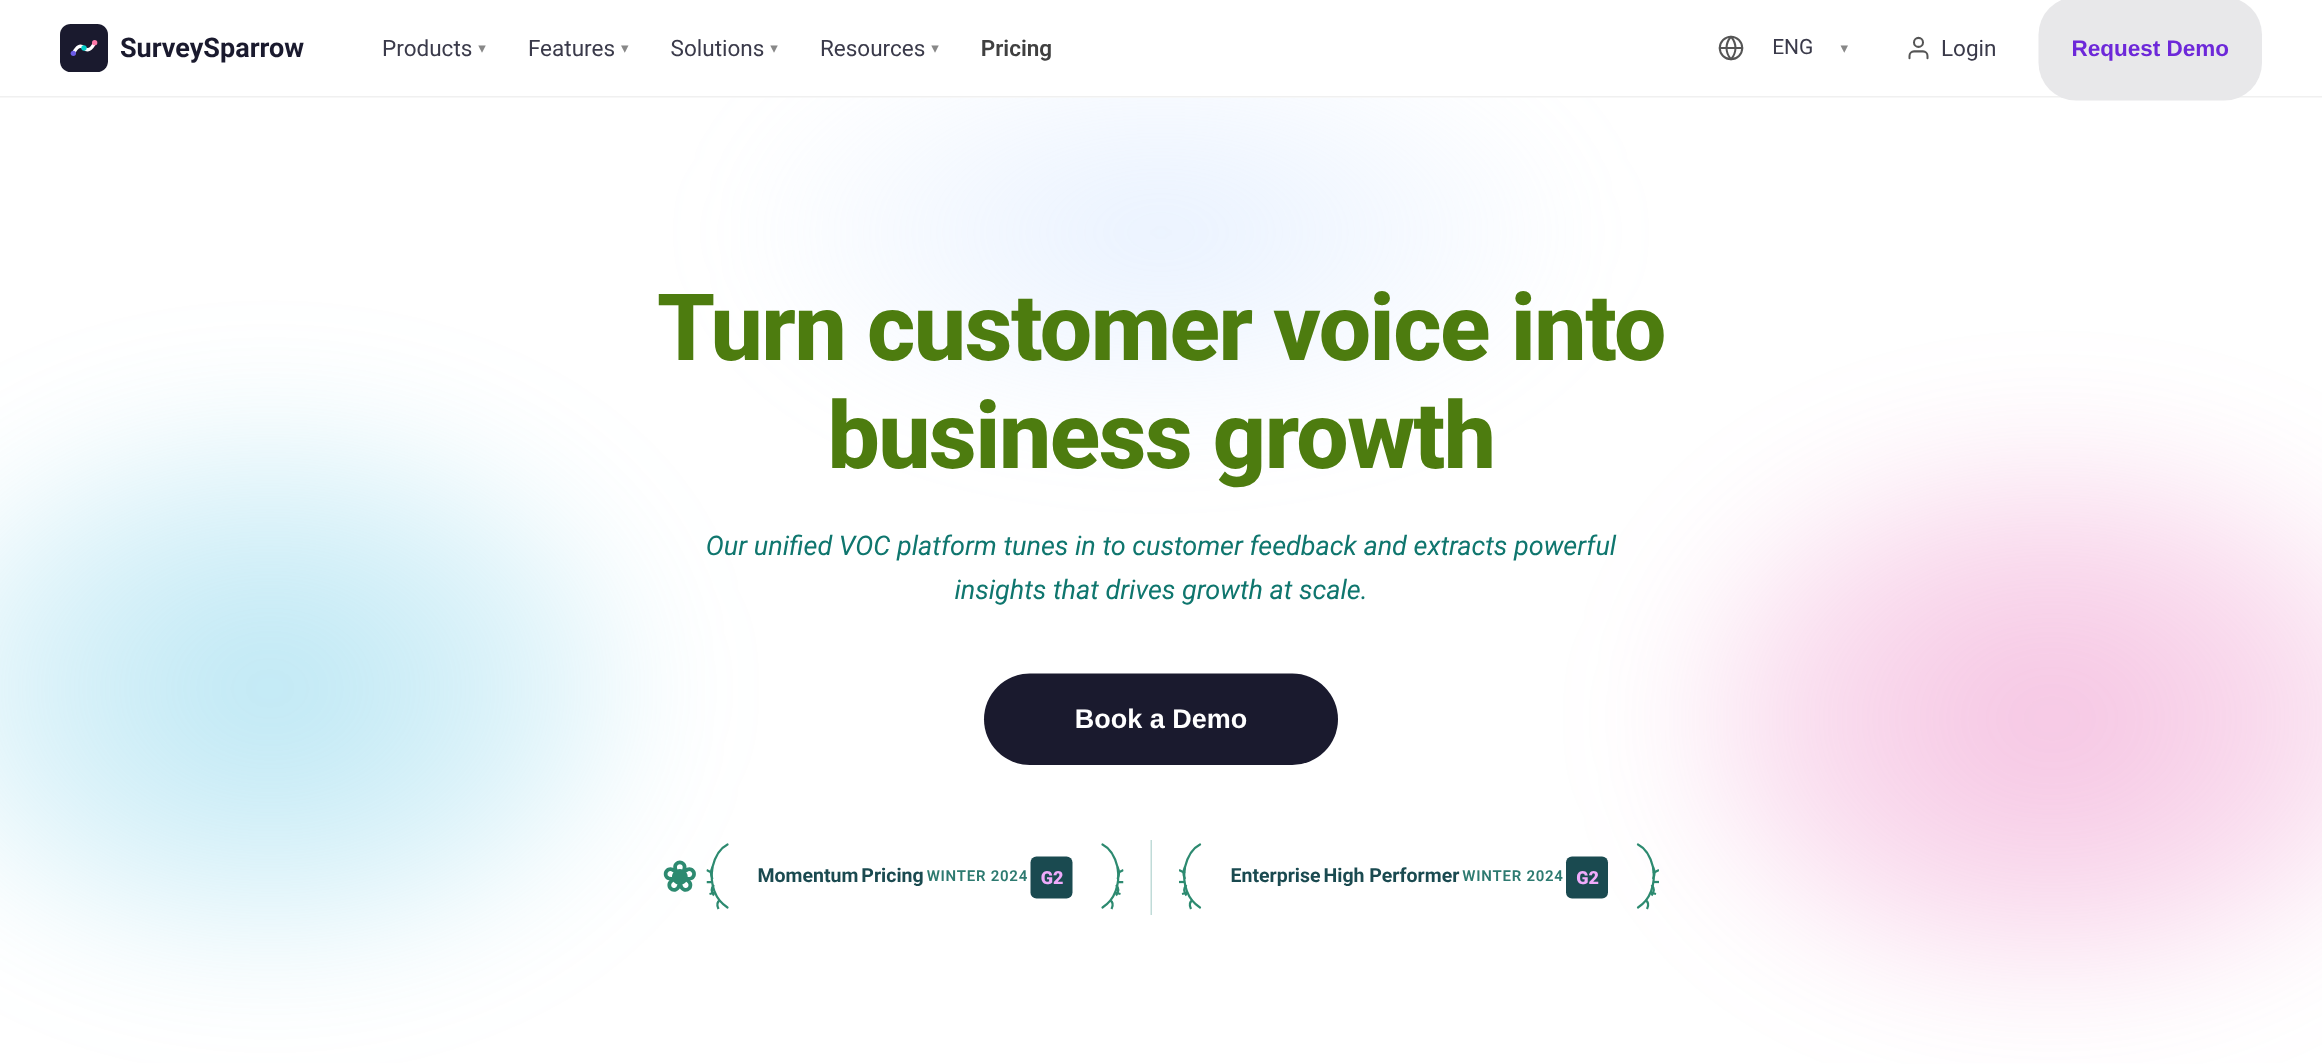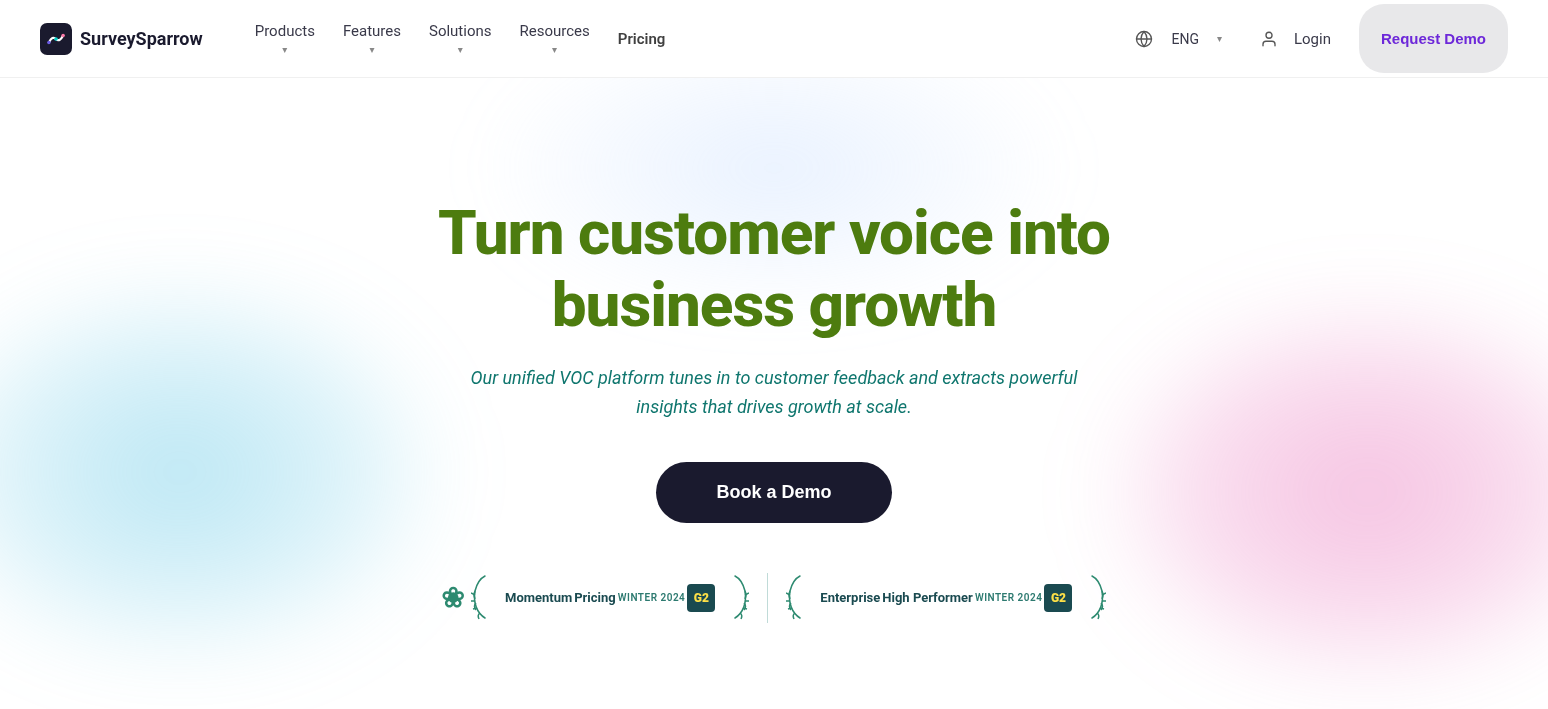--- a/index.html
+++ b/index.html
@@ -9,21 +9,21 @@
       width: 1548px;
       min-height: 709px;
       overflow: hidden;
     }
 
     
     .navbar {
       display: flex;
       align-items: center;
       padding: 0 40px;
-      height: 78px;
+      height: 65px;
       background: #fff;
       border-bottom: 1px solid #f0f0f0;
       position: relative;
       z-index: 10;
     }
     .logo-area {
       display: flex;
       align-items: center;
       gap: 8px;
       margin-right: 40px;
@@ -49,21 +49,20 @@
     .nav-item {
       display: flex;
       align-items: center;
       gap: 4px;
       padding: 6px 12px;
       font-size: 15px;
       color: #3a3a4a;
       cursor: pointer;
       border-radius: 6px;
       white-space: nowrap;
-      flex-direction: column;
     }
     .nav-item.active { color: #404040; font-weight: 600; }
     .chevron {
       font-size: 10px;
       color: #888;
     }
     .nav-right {
       display: flex;
       align-items: center;
       gap: 16px;
@@ -75,21 +74,21 @@
       gap: 18px;
       font-size: 14px;
       color: #3a3a4a;
       cursor: pointer;
       padding: 6px 10px;
       border-radius: 6px;
     }
     .login-btn {
       display: flex;
       align-items: center;
-      gap: 16px;
+      gap: 6px;
       font-size: 15px;
       color: #3a3a4a;
       cursor: pointer;
       padding: 6px 12px;
       border-radius: 6px;
     }
     .request-demo-btn {
       background: #e8e8ea;
       color: #6d28d9;
       border: none;
@@ -230,21 +229,21 @@
       letter-spacing: 0.5px;
     }
     .badge-icon {
       width: 28px;
       height: 28px;
       background: #1a4a50;
       border-radius: 4px;
       display: flex;
       align-items: center;
       justify-content: center;
-      color: #fde047;
+      color: #f0abfc;
       font-size: 12px;
       font-weight: 900;
     }
     .badge-divider {
       width: 1px;
       height: 50px;
       background: #c0dbd8;
       margin: 0 8px;
     }
   </style>

